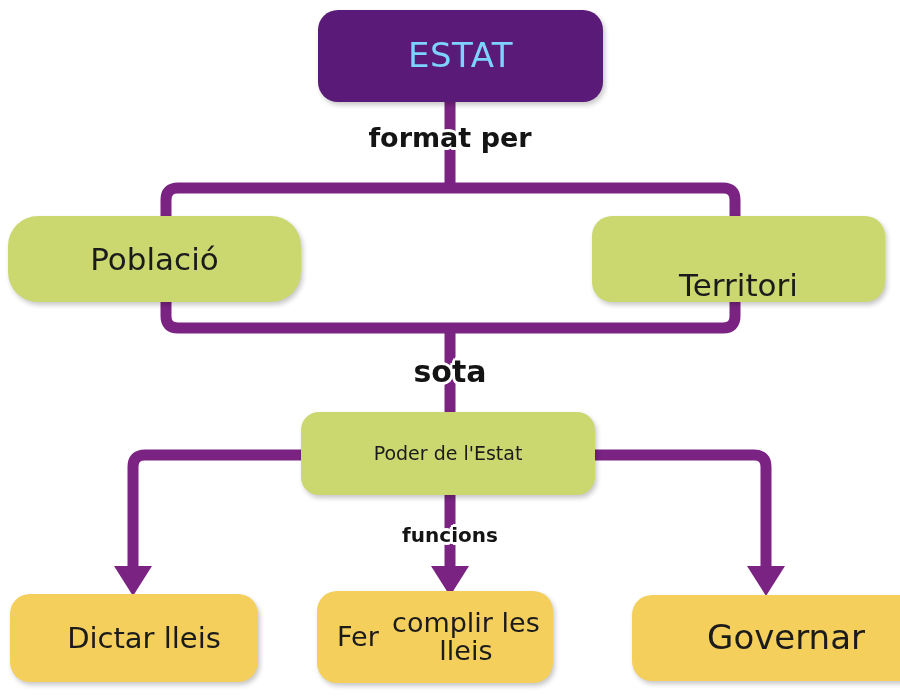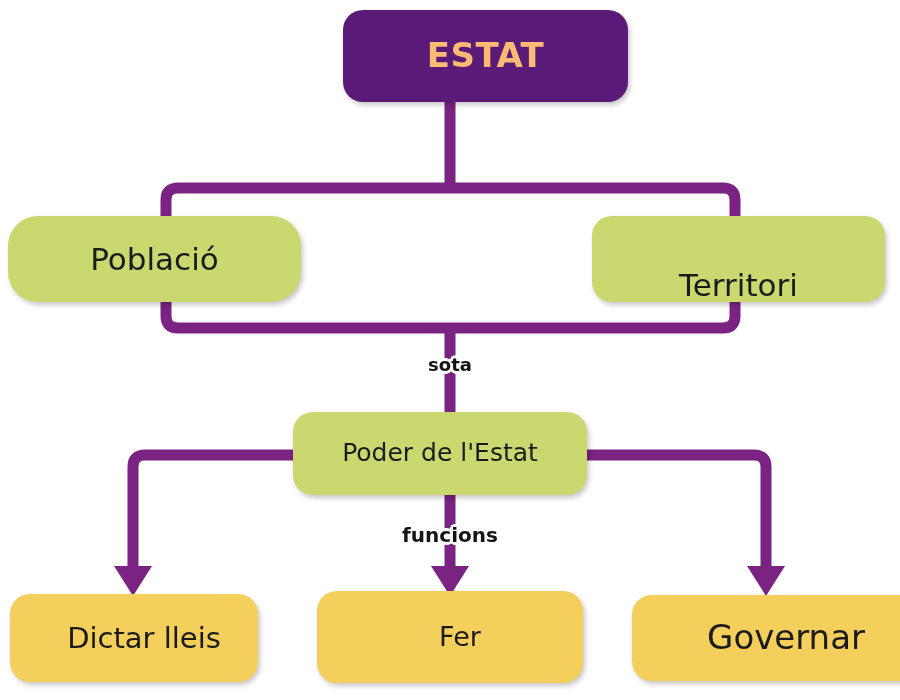--- a/index.html
+++ b/index.html
@@ -31,24 +31,23 @@
     align-items: center;
     justify-content: center;
     text-align: center;
     box-sizing: border-box;
     border-radius: 20px;
     box-shadow: 2px 3px 5px rgba(0,0,0,0.22);
     line-height: 1.05;
   }
   .node-root {
     background: #5a1b78;
-    color: #fdba74;
-    font-weight: bold;
+    color: #7dd3fc;
+    font-weight: normal;
     letter-spacing: 0.5px;
-    margin-left: 25px;
   }
   .node-green {
     background: #cbd870;
     color: #1b1b1b;
   }
   .node-yellow {
     background: #f4cf5c;
     color: #1b1b1b;
     padding-left: 20px;
   }
@@ -91,46 +90,50 @@
       <polygon points="114,566 152,566 133,596"></polygon>
       <polygon points="431,566 469,566 450,596"></polygon>
       <polygon points="747,566 785,566 766,596"></polygon>
     </g>
   </svg>
 
   <div class="node node-root" style="left:318px; top:10px; width:285px; height:92px; font-size:34px;">
     <span>ESTAT</span>
   </div>
 
+  <div class="edge-label" style="left:355px; top:122px; width:190px; font-size:27px;">
+    <span>format per</span>
+  </div>
 
   <div class="node node-green" style="left:8px; top:216px; width:293px; height:86px; font-size:31px;border-radius:30px;">
     <span>Població</span>
   </div>
 
   <div class="node node-green" style="left:592px; top:216px; width:293px; height:86px; font-size:31px;align-items:flex-end;">
     <span>Territori</span>
   </div>
 
-  <div class="edge-label" style="left:375px; top:354px; width:150px; font-size:18px;">
+  <div class="edge-label" style="left:375px; top:354px; width:150px; font-size:30px;">
     <span>sota</span>
   </div>
 
-  <div class="node node-green" style="left:293px; top:412px; width:294px; height:83px; font-size:25px;">
+  <div class="node node-green" style="left:301px; top:412px; width:294px; height:83px; font-size:19px;border-radius:18px;">
     <span>Poder de l'Estat</span>
   </div>
 
   <div class="edge-label" style="left:360px; top:523px; width:180px; font-size:20px;">
     <span>funcions</span>
   </div>
 
   <div class="node node-yellow" style="left:10px; top:594px; width:248px; height:88px; font-size:29px;">
     <span>Dictar lleis</span>
   </div>
 
-  <div class="node node-yellow" style="left:317px; top:591px; width:266px; height:92px; font-size:27px; flex-direction:row;">
+  <div class="node node-yellow" style="left:317px; top:591px; width:236px; height:92px; font-size:27px; flex-direction:row;">
     <span>Fer</span>
+    <span>complir les lleis</span>
   </div>
 
   <div class="node node-yellow" style="left:632px; top:595px; width:288px; height:86px; font-size:34px;">
     <span>Governar</span>
   </div>
 
 </div>
 
 </body></html>

